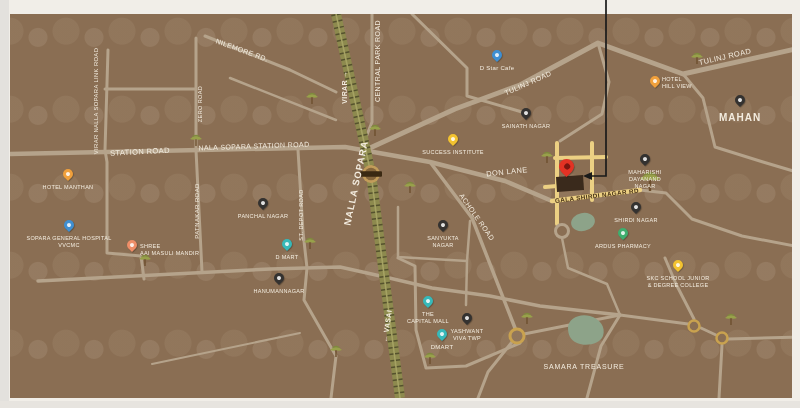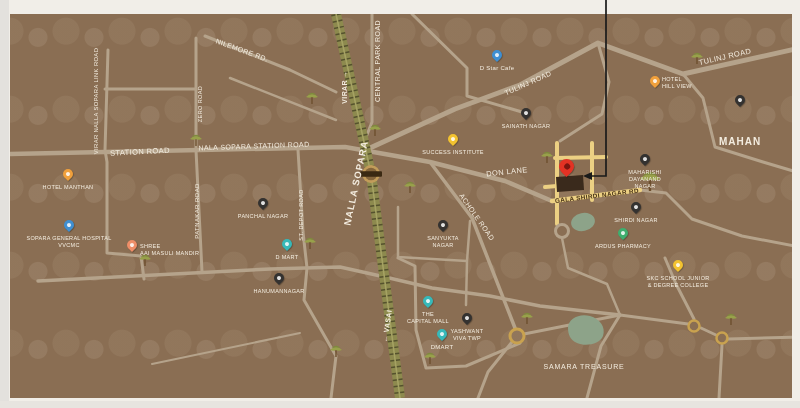--- a/index.html
+++ b/index.html
@@ -233,21 +233,21 @@
       <div class="pin" style="background: rgb(242, 194, 48); width: 10px; height: 10px; left: 448px; top: 133.9px;"></div>
       <div class="poilabel" style="left: 453px; top: 149px; transform: translateX(-50%);">
         <div>SUCCESS INSTITUTE</div>
       </div>
       <div class="pin" style="background: rgb(240, 160, 60); width: 10px; height: 10px; left: 650px; top: 75.9px;"></div>
       <div class="poilabel" style="left: 662px; top: 76px; text-align: left;">
         <div>HOTEL</div>
         <div>HILL VIEW</div>
       </div>
       <div class="pin" style="background: rgb(52, 50, 48); width: 10px; height: 10px; left: 735px; top: 94.9px;"></div>
-      <div class="poilabel" style="left: 740px; top: 111px; transform: translateX(-50%); font-size: 10px; font-weight: bold; letter-spacing: 1px; margin-top: 24px;">
+      <div class="poilabel" style="left: 740px; top: 111px; transform: translateX(-50%); font-size: 10px; font-weight: bold; letter-spacing: 1px;">
         <div>MAHAN</div>
       </div>
       <div class="pin" style="background: rgb(52, 50, 48); width: 10px; height: 10px; left: 640px; top: 153.9px;"></div>
       <div class="poilabel" style="left: 645px; top: 169px; transform: translateX(-50%);">
         <div>MAHARISHI</div>
         <div>DAYANAND</div>
         <div>NAGAR</div>
       </div>
       <div class="pin" style="background: rgb(52, 50, 48); width: 10px; height: 10px; left: 631px; top: 201.9px;"></div>
       <div class="poilabel" style="left: 636px; top: 217px; transform: translateX(-50%);">

